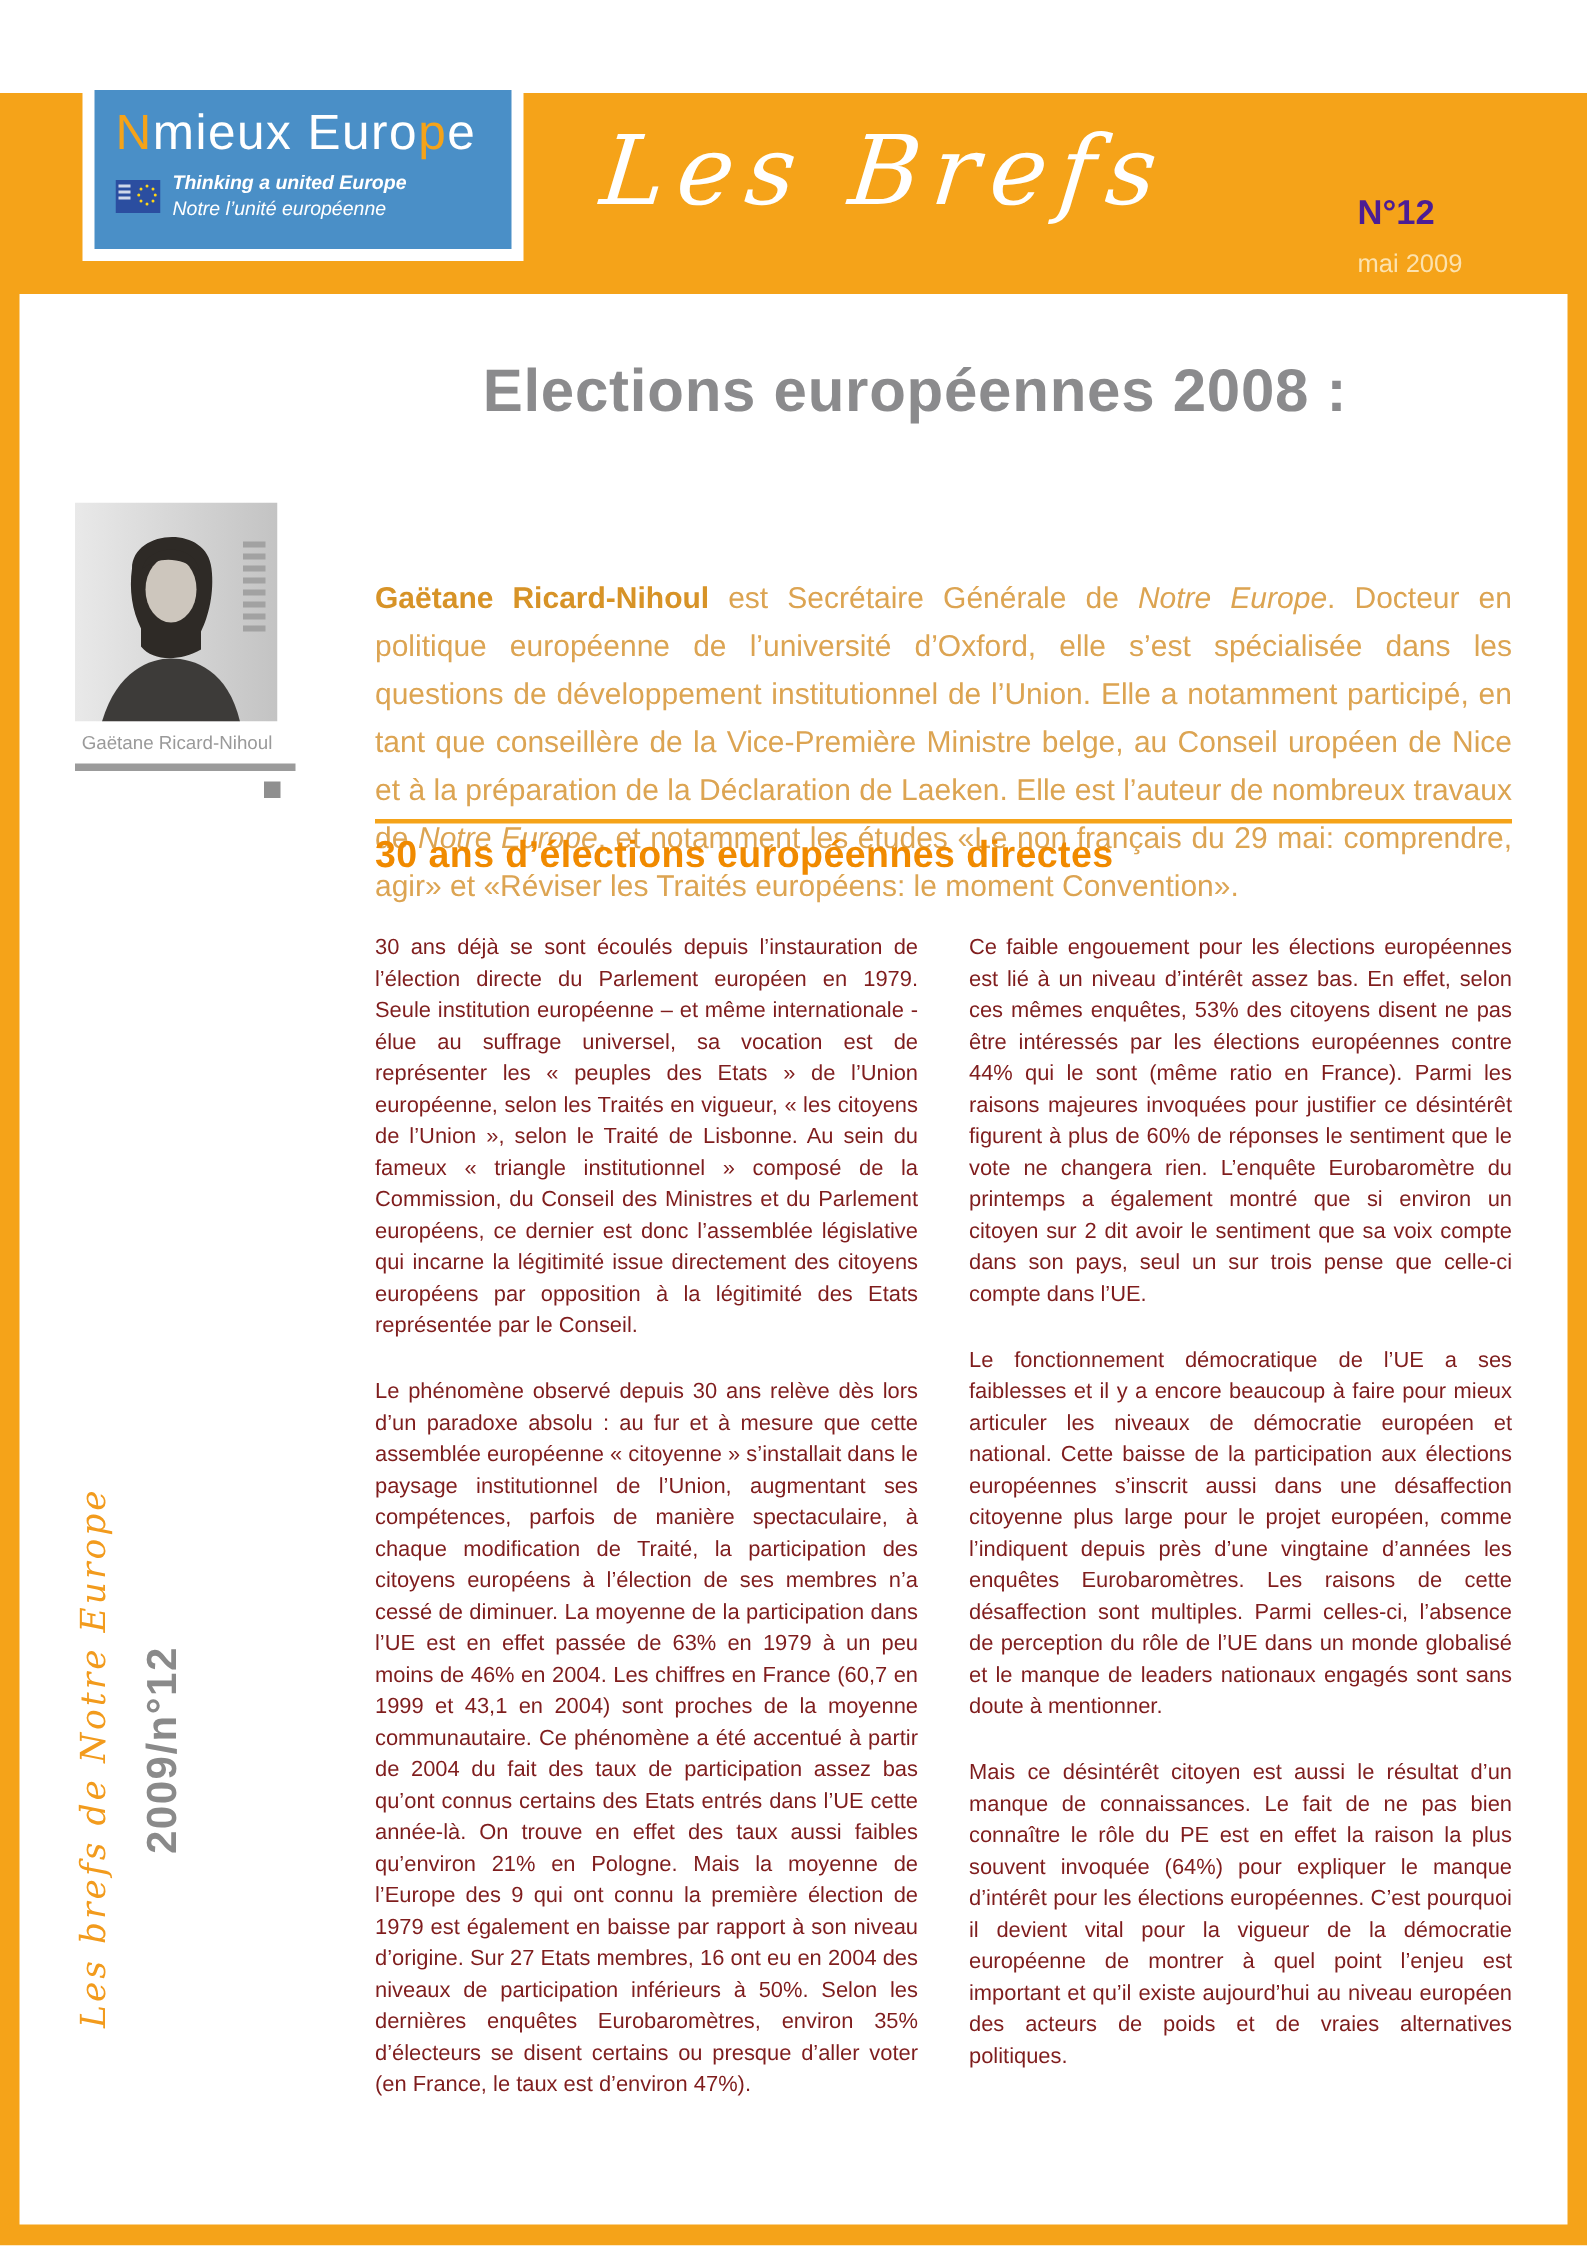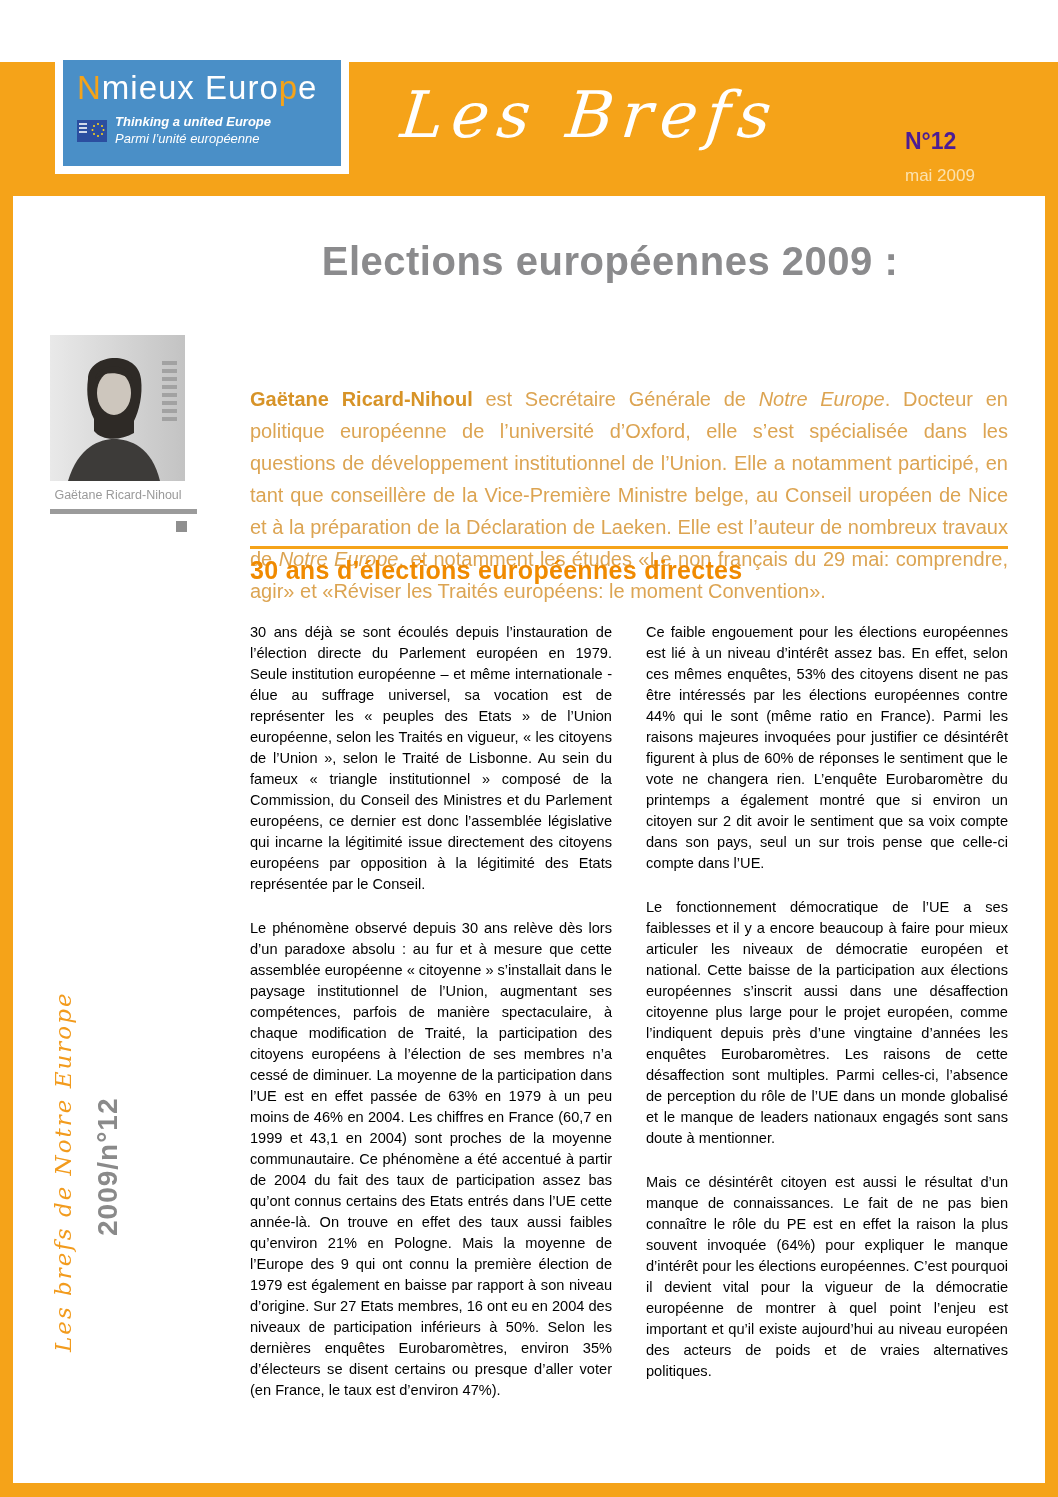--- a/index.html
+++ b/index.html
@@ -43,21 +43,21 @@
   .bio .it { font-style:italic; }
 
   
   .section-rule { position:absolute; top:546px; left:250px; width:758px; height:3px; background:#F5A319; }
   .section-heading { position:absolute; top:556px; left:250px; width:758px;
                      font-size:25px; font-weight:bold; color:#F08A00; letter-spacing:0.3px; }
 
   
   .columns { position:absolute; top:622px; left:250px; width:758px; display:flex; gap:34px; }
   .col { flex:1; }
-  .col p { font-size:14.6px; line-height:1.44; text-align:justify; color:#000000; margin-bottom:23px;
+  .col p { font-size:14.6px; line-height:1.44; text-align:justify; color:#7f1d1d; margin-bottom:23px;
            hyphens:auto; }
 
   
   .v-script { position:absolute; left:50px; top:1352px; white-space:nowrap;
               transform:rotate(-90deg); transform-origin:left top;
               font-family:"DejaVu Serif", serif; font-style:italic; font-size:23px; color:#F29B1D;
               letter-spacing:2px; }
   .v-issue { position:absolute; left:92px; top:1236px; white-space:nowrap;
              transform:rotate(-90deg); transform-origin:left top;
              font-size:28px; font-weight:bold; color:#8A8A8A; letter-spacing:1px; }
@@ -85,32 +85,32 @@
               <circle cx="26.5" cy="10" r="1"></circle>
             <circle cx="25" cy="14" r="1"></circle>
               <circle cx="21" cy="16" r="1"></circle>
               <circle cx="17" cy="14" r="1"></circle>
             <circle cx="15.5" cy="10" r="1"></circle>
               <circle cx="17" cy="6" r="1"></circle>
           </g>
         </svg>
         <div class="taglines">
           <div class="t1">Thinking a united Europe</div>
-          <div class="t2">Parmi l’unité européenne</div>
+          <div class="t2">Notre l’unité européenne</div>
         </div>
       </div>
     </div>
   </div>
 
   <div class="masthead">Les Brefs</div>
   <div class="issue-no">N°12</div>
   <div class="issue-date">mai 2009</div>
 
   <div class="article-title">
-    <div>Elections européennes 2009 :</div>
+    <div>Elections européennes 2008 :</div>
   </div>
 
   <svg class="author-photo" viewBox="0 0 135 146" xmlns="http://www.w3.org/2000/svg">
     <defs>
       <linearGradient id="phbg" x1="0" y1="0" x2="1" y2="0">
         <stop offset="0" stop-color="#e9e9e9"></stop>
           <stop offset="1" stop-color="#c3c3c3"></stop>
       </linearGradient>
     </defs>
     <rect width="135" height="146" fill="url(#phbg)"></rect>

